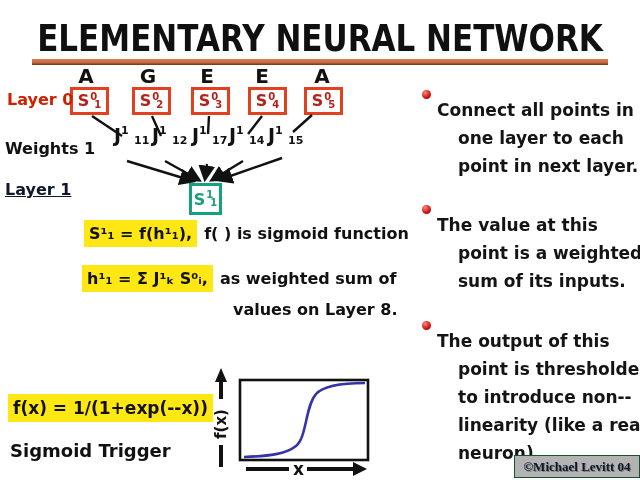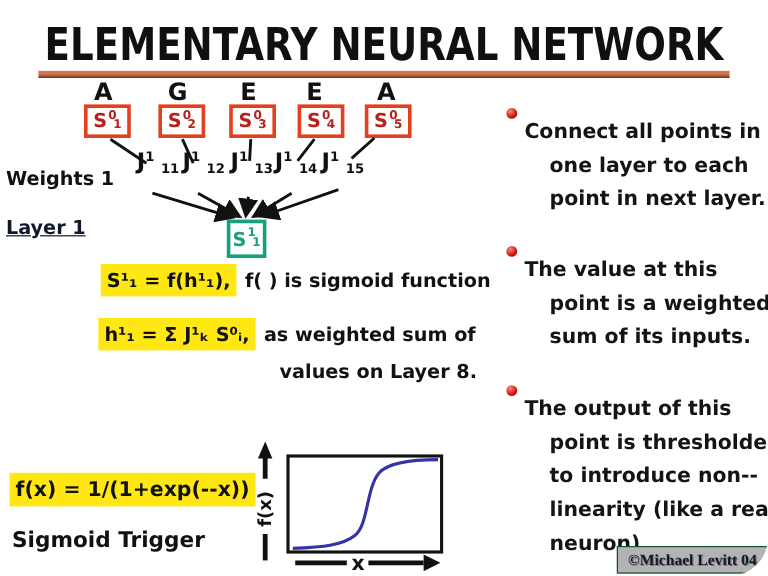--- a/index.html
+++ b/index.html
@@ -1,18 +1,18 @@
 <!DOCTYPE html>
 <html><head>
 <meta charset="utf-8">
 <style>
   html,body { margin:0; padding:0; background:#fff; }
   #slide {
     position:relative; width:640px; height:480px; background:#ffffff;
-    font-family:"DejaVu Sans", sans-serif; color:#111; overflow:hidden;border-radius:32px;
+    font-family:"DejaVu Sans", sans-serif; color:#111; overflow:hidden;
   }
   
   .title {
     position:absolute; left:0; right:0; top:16px; text-align:center;
     font-size:31px; font-weight:bold; letter-spacing:0px; color:#101010;
     transform:scaleY(1.22); transform-origin:center top; white-space:nowrap;
   }
   .underline {
     position:absolute; left:32px; top:59px; width:576px; height:6px;
     background:linear-gradient(#d4805a, #c96b43 55%, #7d2b16);
@@ -131,21 +131,21 @@
     <span class="wbase">J</span>
       <span class="wstack">
         <span class="wsup">1</span>
         <span class="wsub">12</span>
       </span>
   </span>
   <span class="wlabel" style="left:192px">
     <span class="wbase">J</span>
       <span class="wstack">
         <span class="wsup">1</span>
-        <span class="wsub">13</span>
+        <span class="wsub">17</span>
       </span>
   </span>
   <span class="wlabel" style="left:229px">
     <span class="wbase">J</span>
       <span class="wstack">
         <span class="wsup">1</span>
         <span class="wsub">14</span>
       </span>
   </span>
   <span class="wlabel" style="left:268px">
@@ -157,20 +157,21 @@
   </span>
 
   <div class="out-node">
     <span class="nbase">S</span>
       <span class="nstack">
         <span class="nsup">1</span>
         <span class="nsub">1</span>
       </span>
   </div>
 
+  <span class="side-label red" style="left:7px; top:90px">Layer 0</span>
   <span class="side-label" style="left:5px; top:139px">Weights 1</span>
   <span class="side-label teal" style="left:5px; top:180px">Layer 1</span>
 
   <svg class="net-svg" width="640" height="480" viewBox="0 0 640 480">
     <defs>
       <marker id="arrow" viewBox="0 0 10 10" refX="8" refY="5" markerWidth="7" markerHeight="7" orient="auto-start-reverse">
         <path d="M0,0 L10,5 L0,10 z" fill="#111"></path>
       </marker>
     </defs>
     <g stroke="#111" stroke-width="2.4">

